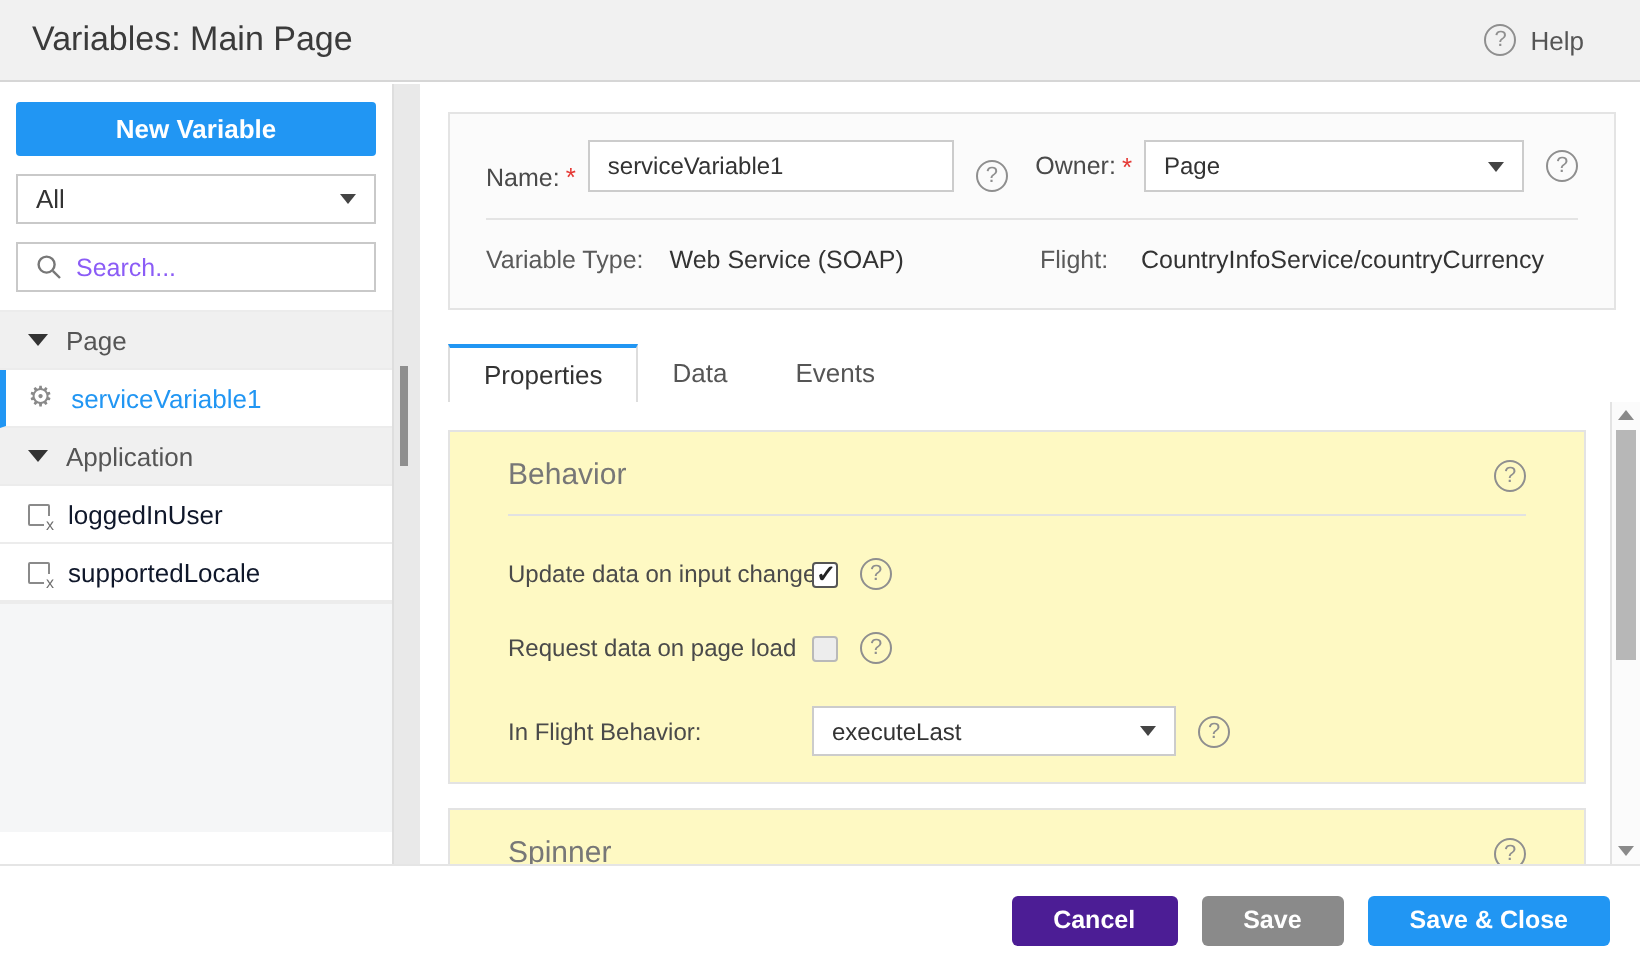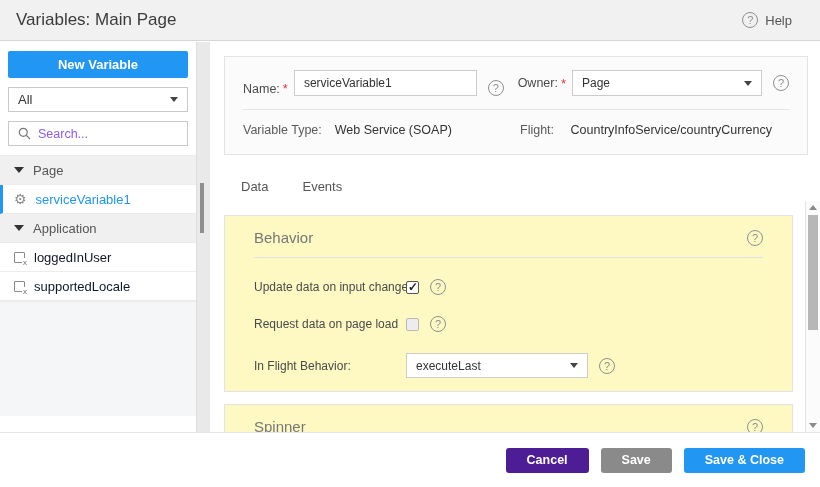--- a/index.html
+++ b/index.html
@@ -202,20 +202,21 @@
             <span class="mvalue">Web Service (SOAP)</span>
           </div>
           <div>
             <span class="mlabel">Flight:</span>
             <span class="mvalue">CountryInfoService/countryCurrency</span>
           </div>
         </div>
       </div>
 
       <div class="tabs">
+        <div class="tab active">Properties</div>
         <div class="tab">Data</div>
         <div class="tab">Events</div>
       </div>
 
       <div class="propsarea">
 
         <div class="panel">
           <div class="phead">
             <span class="ptitle">Behavior</span>
             <span class="qicon"></span>

